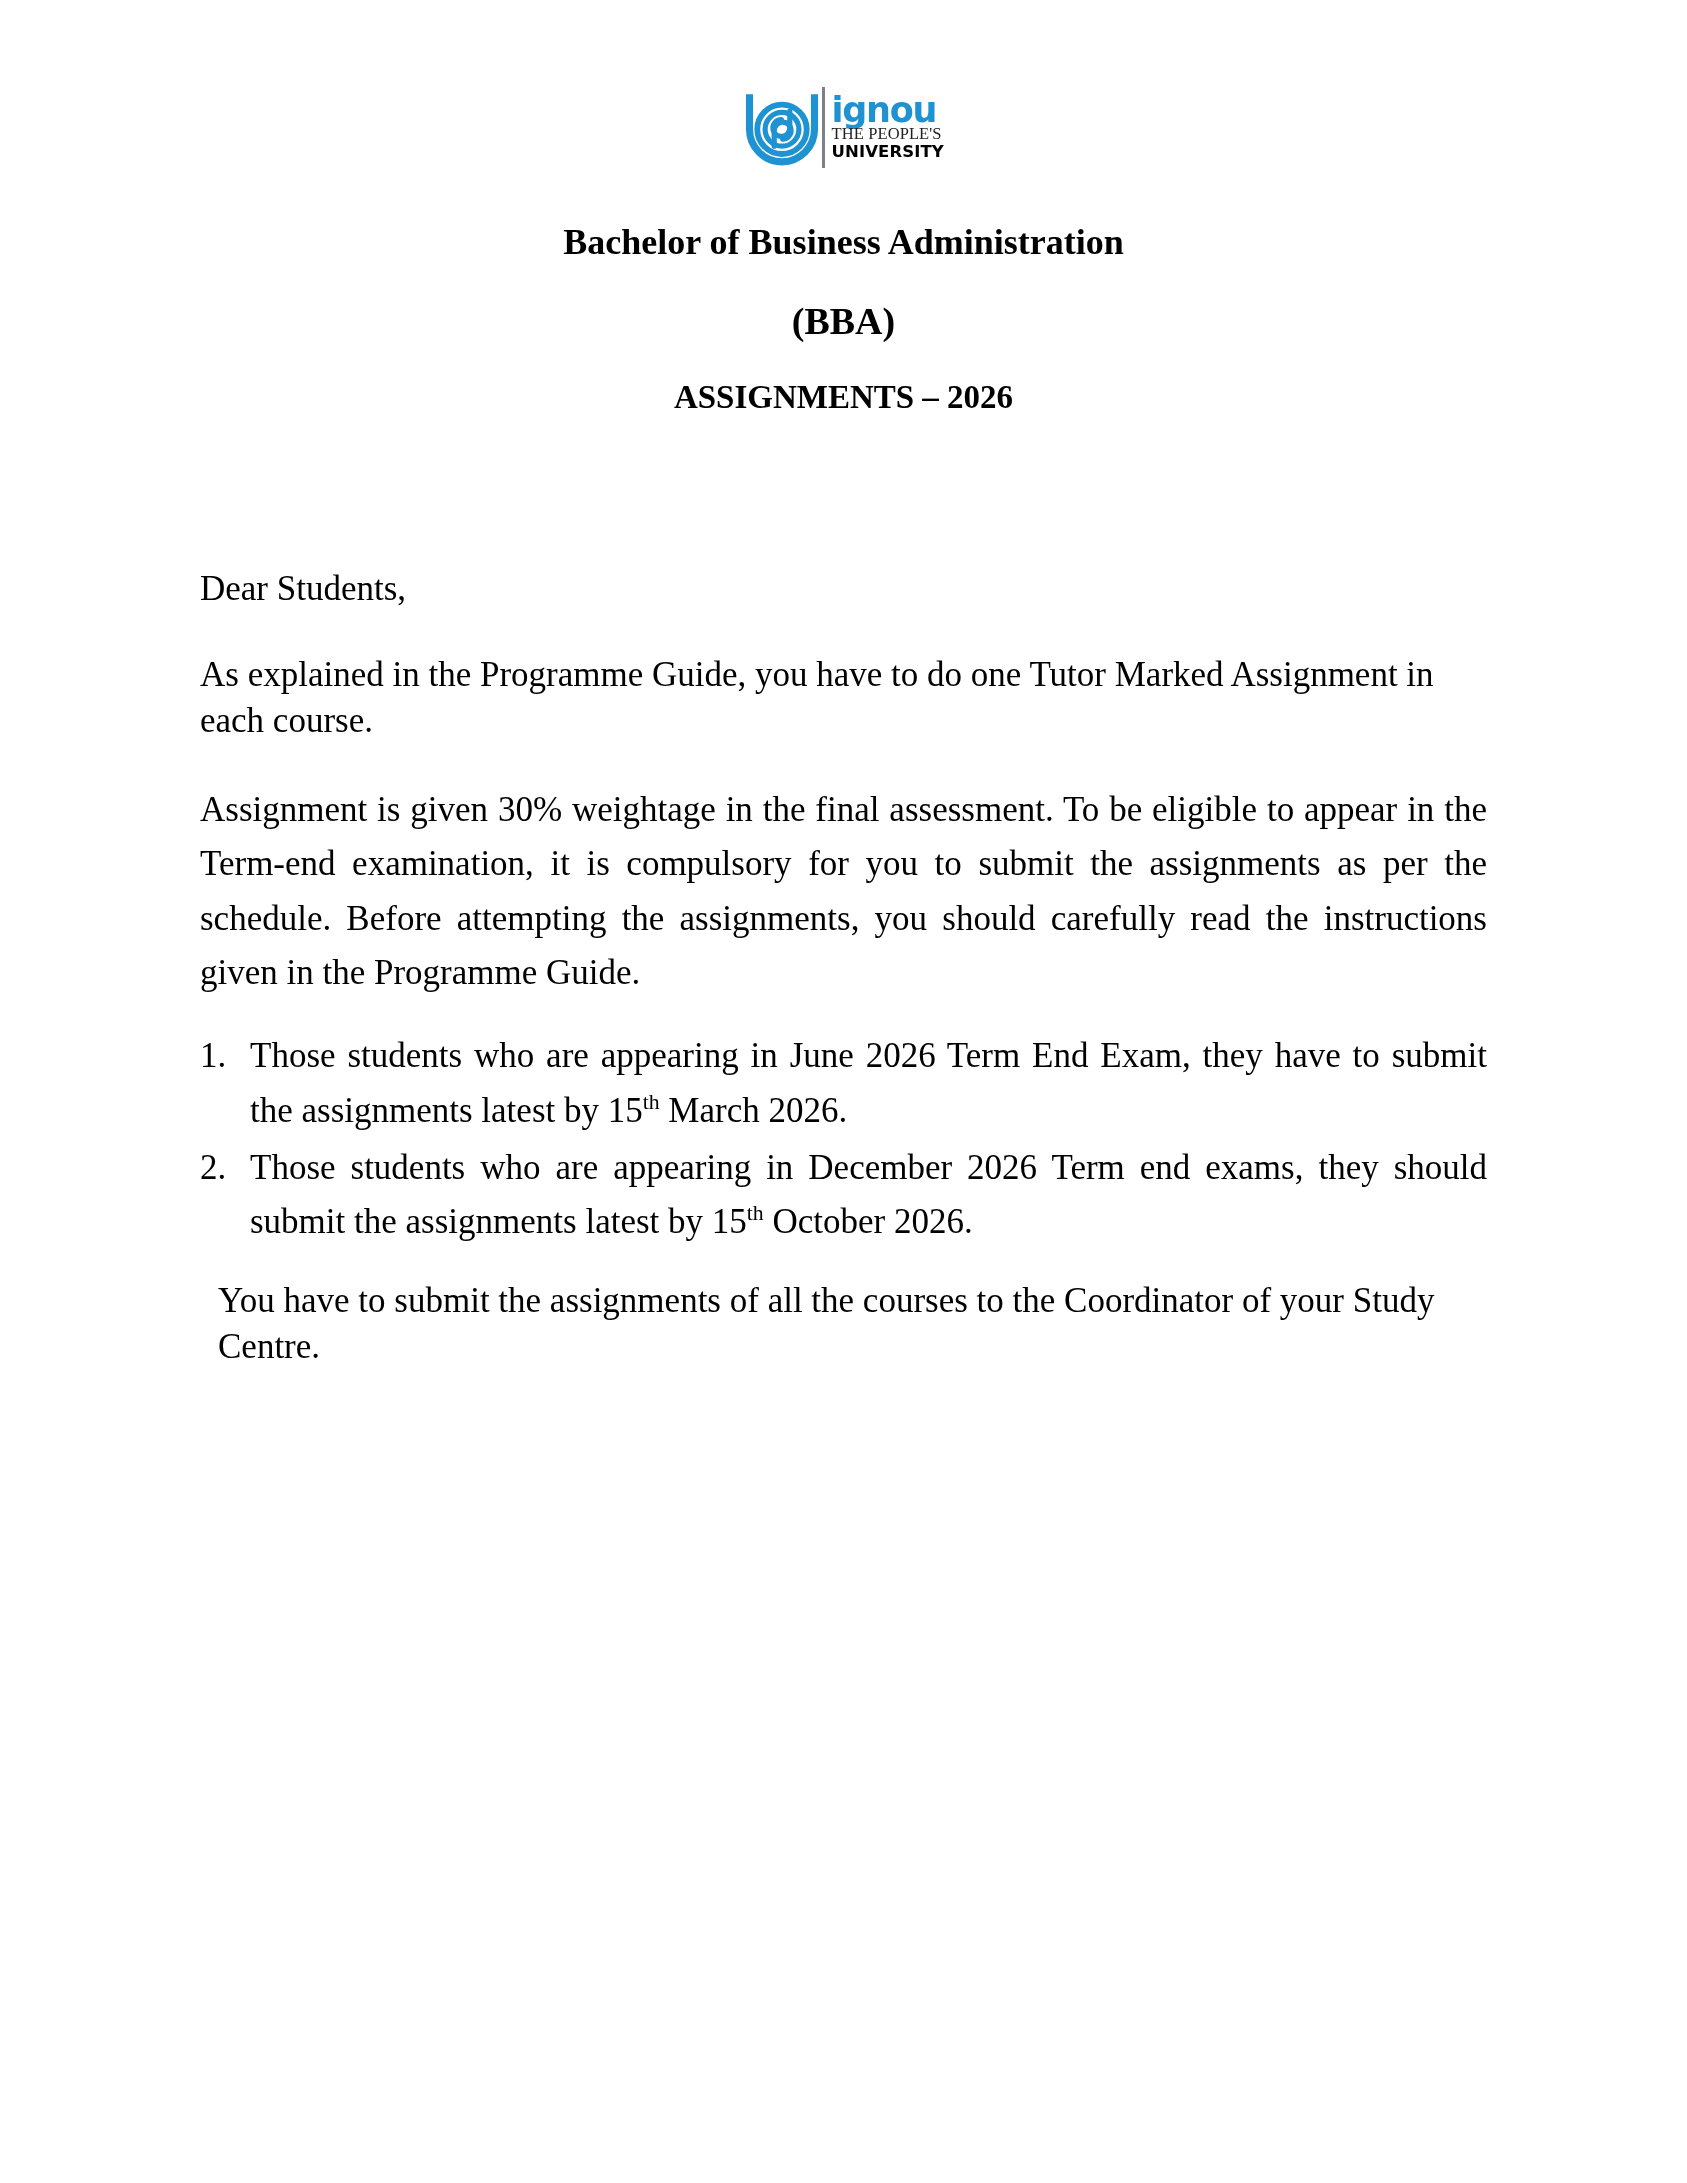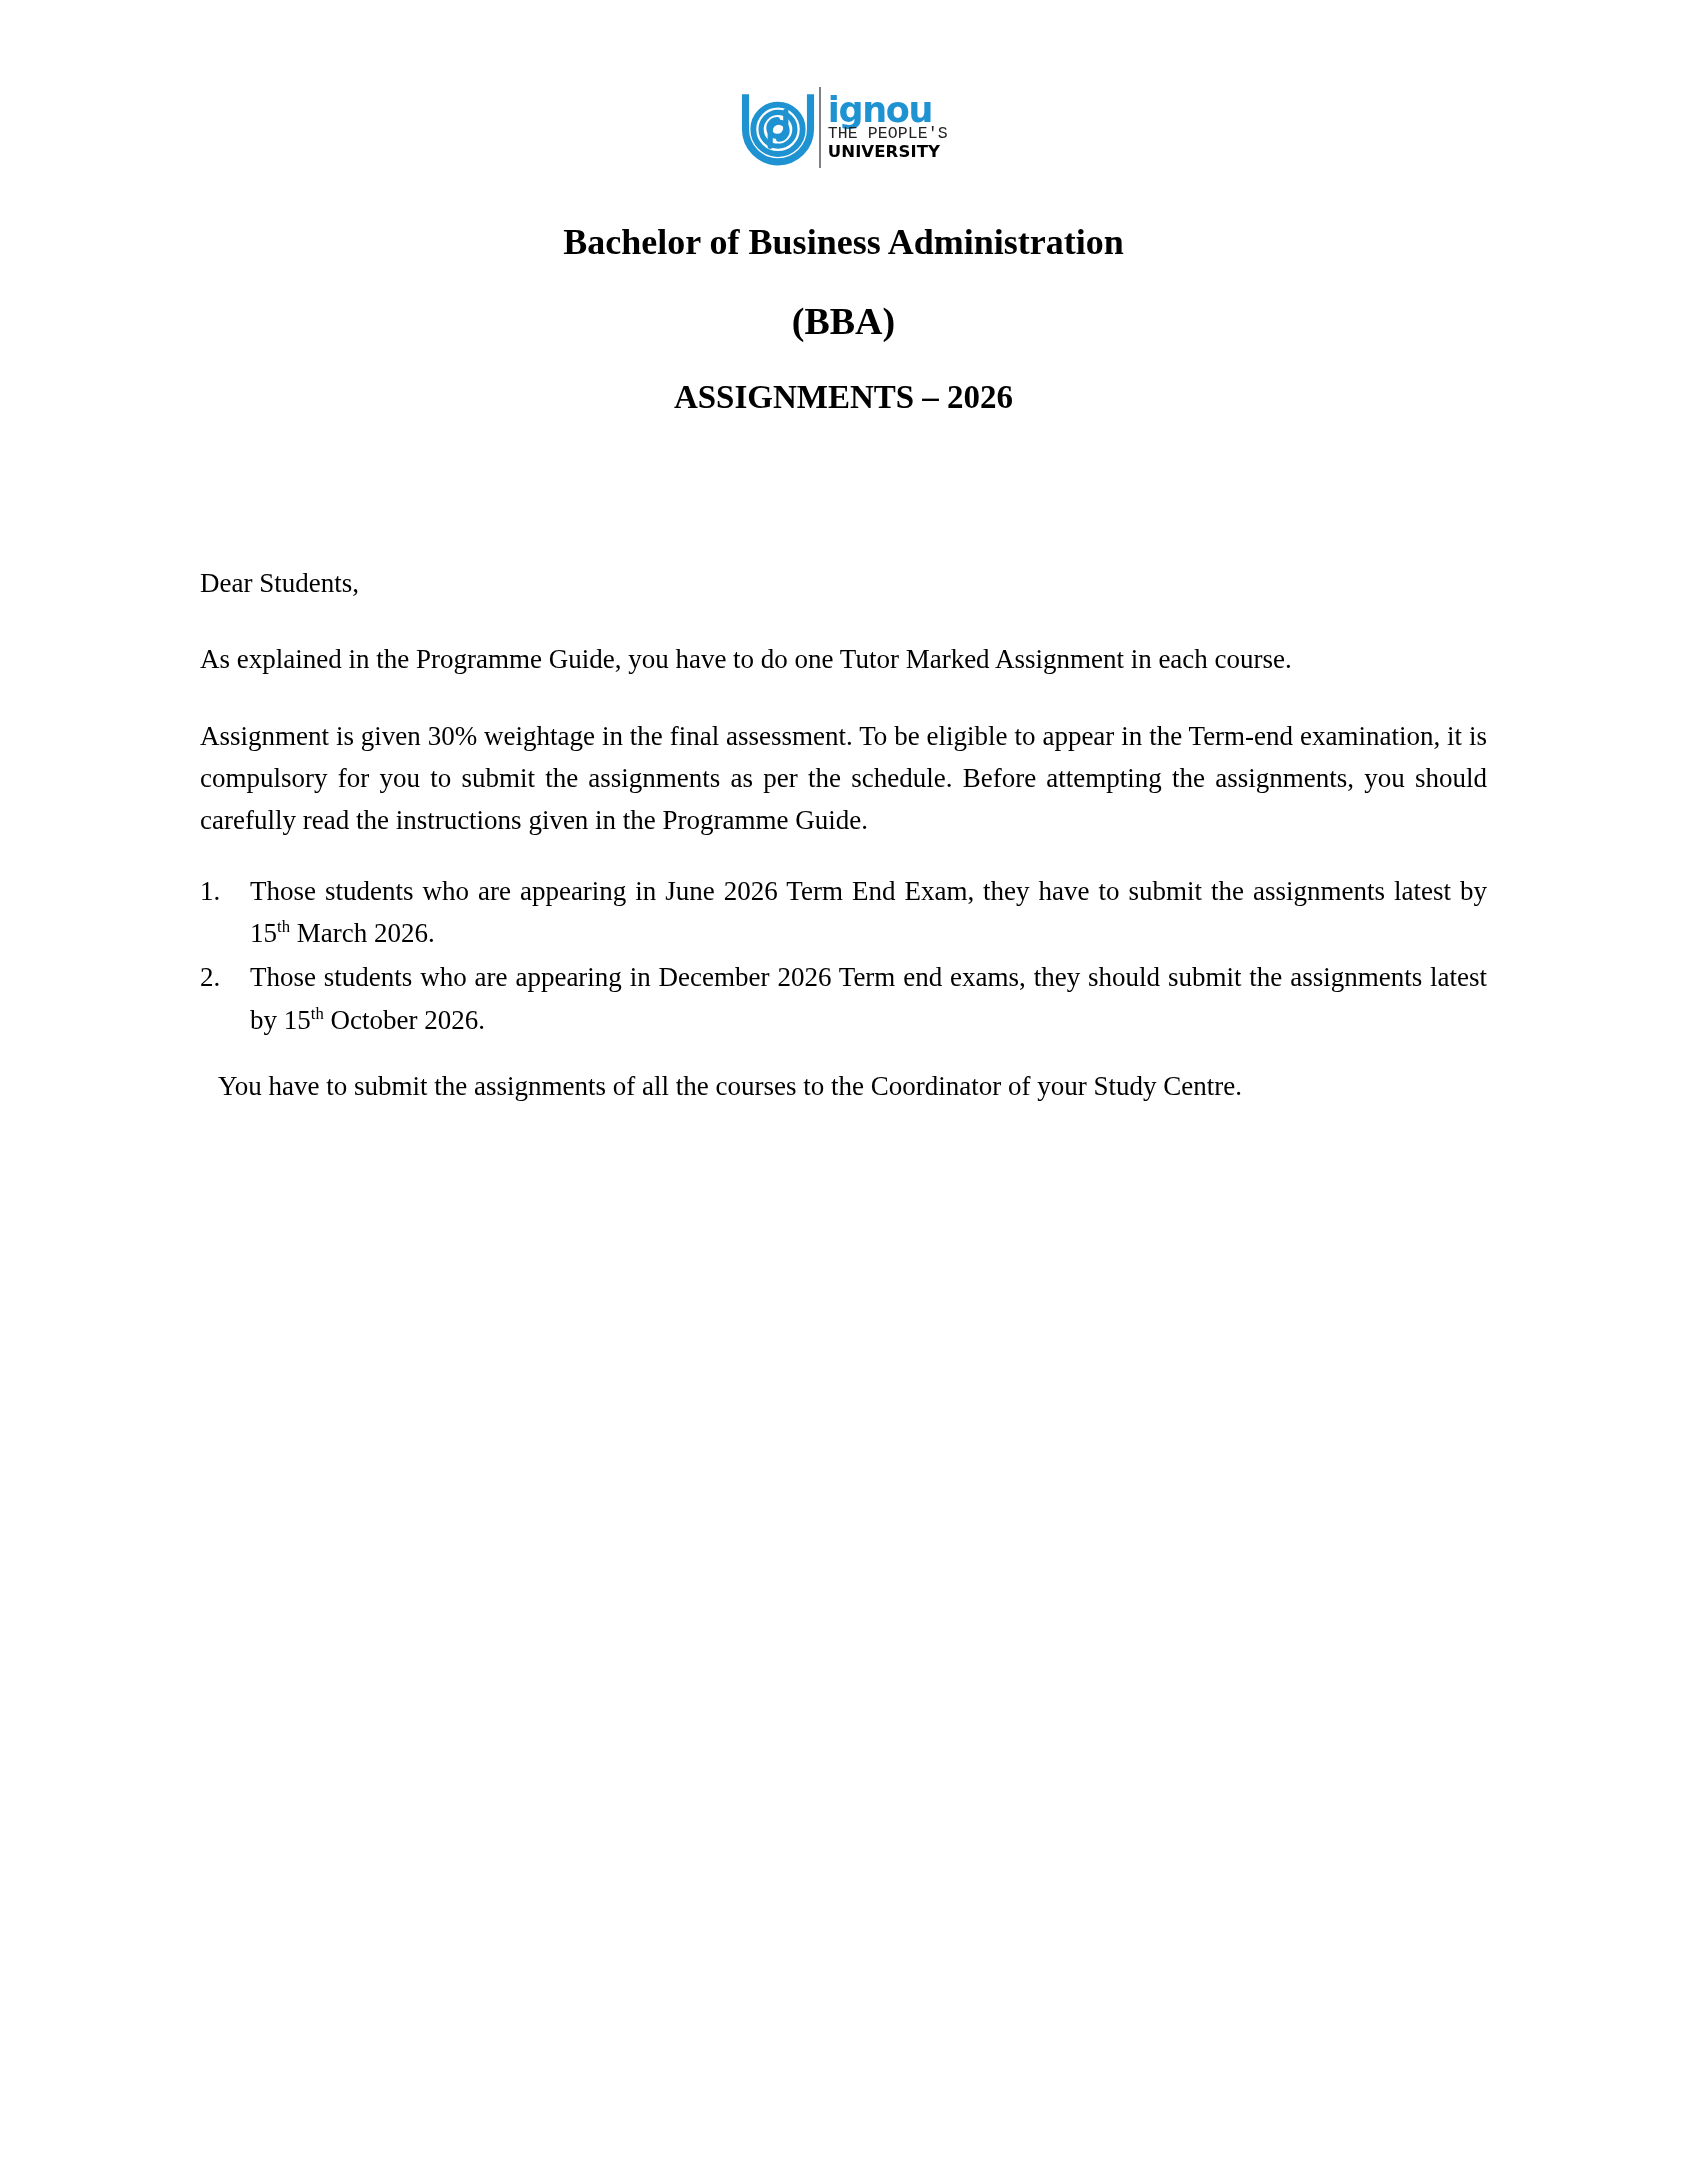--- a/index.html
+++ b/index.html
@@ -57,21 +57,21 @@
   }
   .logo-ignou {
     font-family: "DejaVu Sans", "Liberation Sans", sans-serif;
     font-weight: 700;
     font-size: 35px;
     line-height: 0.86;
     letter-spacing: -1.3px;
     color: #1f93d1;
   }
   .logo-tagline1 {
-    font-family: Liberation Mono, monospace;
+    font-family: Liberation Serif, serif;
     font-weight: 400;
     font-size: 16.5px;
     line-height: 1.06;
     letter-spacing: 0.1px;
     color: #231f20;
     margin-top: 0;
   }
   .logo-tagline2 {
     font-family: "DejaVu Sans", "Liberation Sans", sans-serif;
     font-weight: 700;
@@ -110,21 +110,21 @@
     margin: 41px 0 12px 0;
     padding: 0;
   }
 
   
   .body-block {
     position: absolute;
     left: 200px;
     width: 1287px;
     top: 566px;
-    font-size: 27px;
+    font-size: 35px;
     line-height: 1.32;
   }
   .p-salutation {
     margin: 0;
     text-align: left;
   }
   .p-intro {
     margin: 40px 0 0 0;
     text-align: left;
   }

